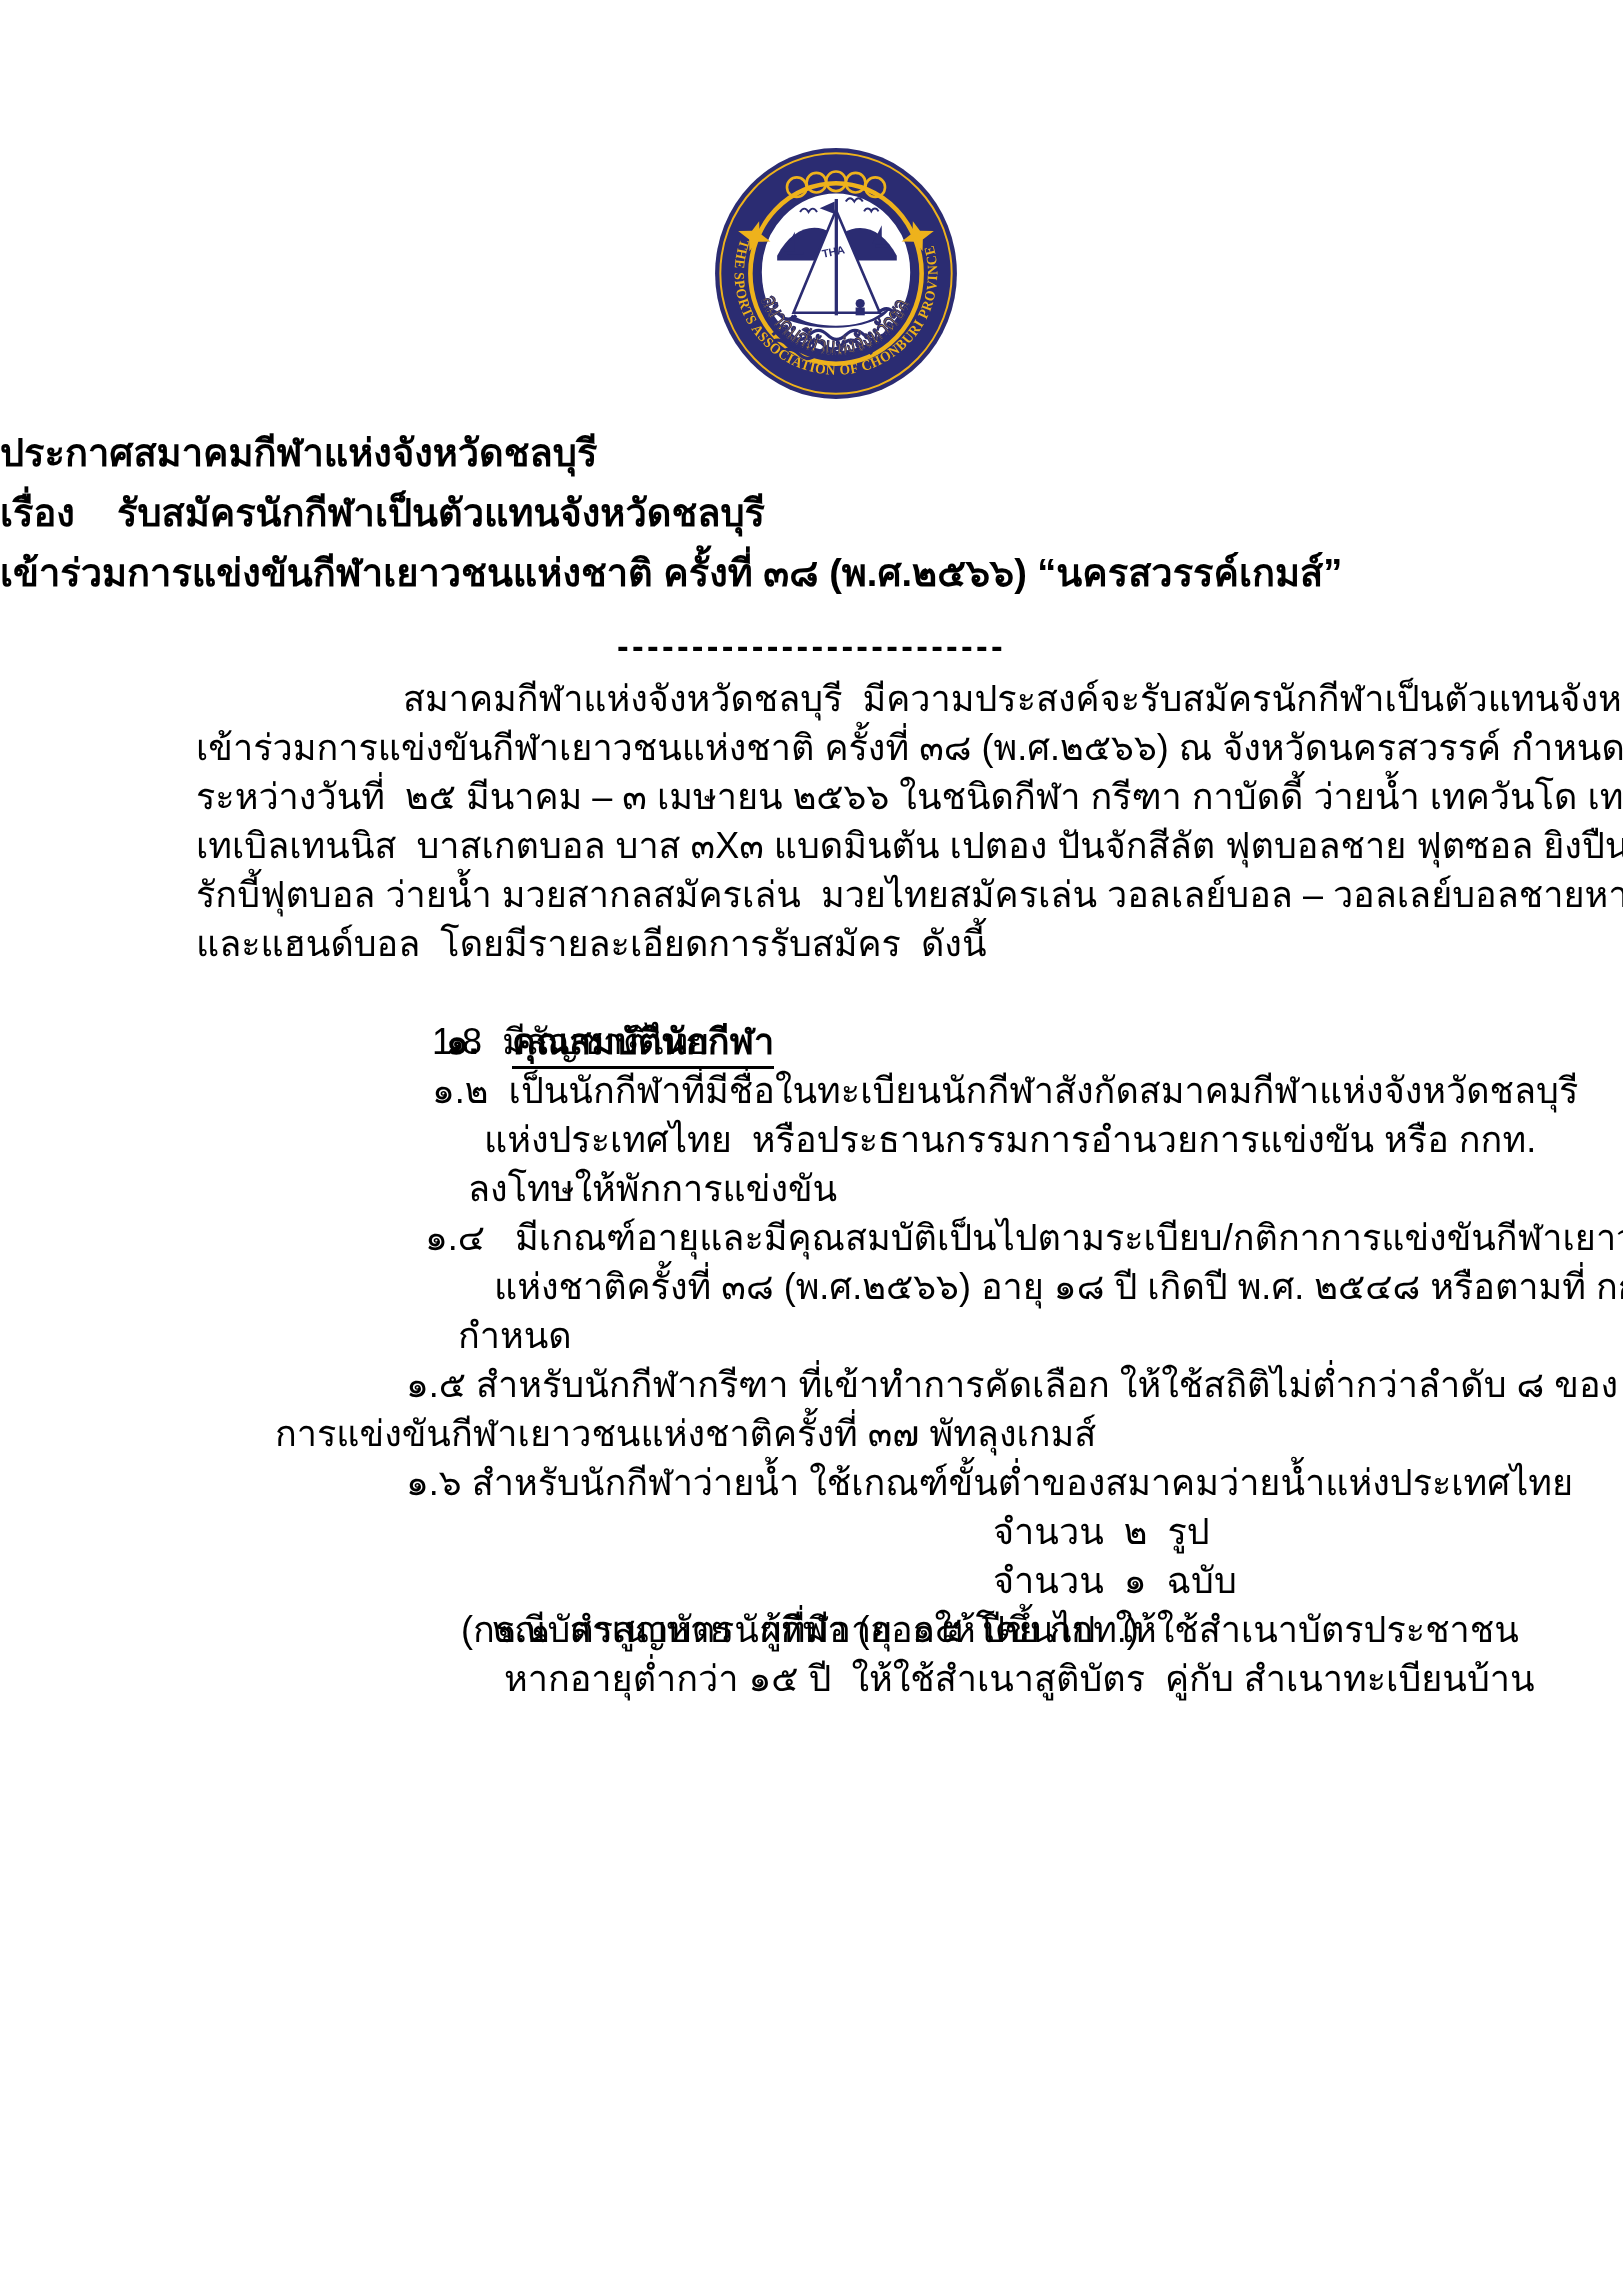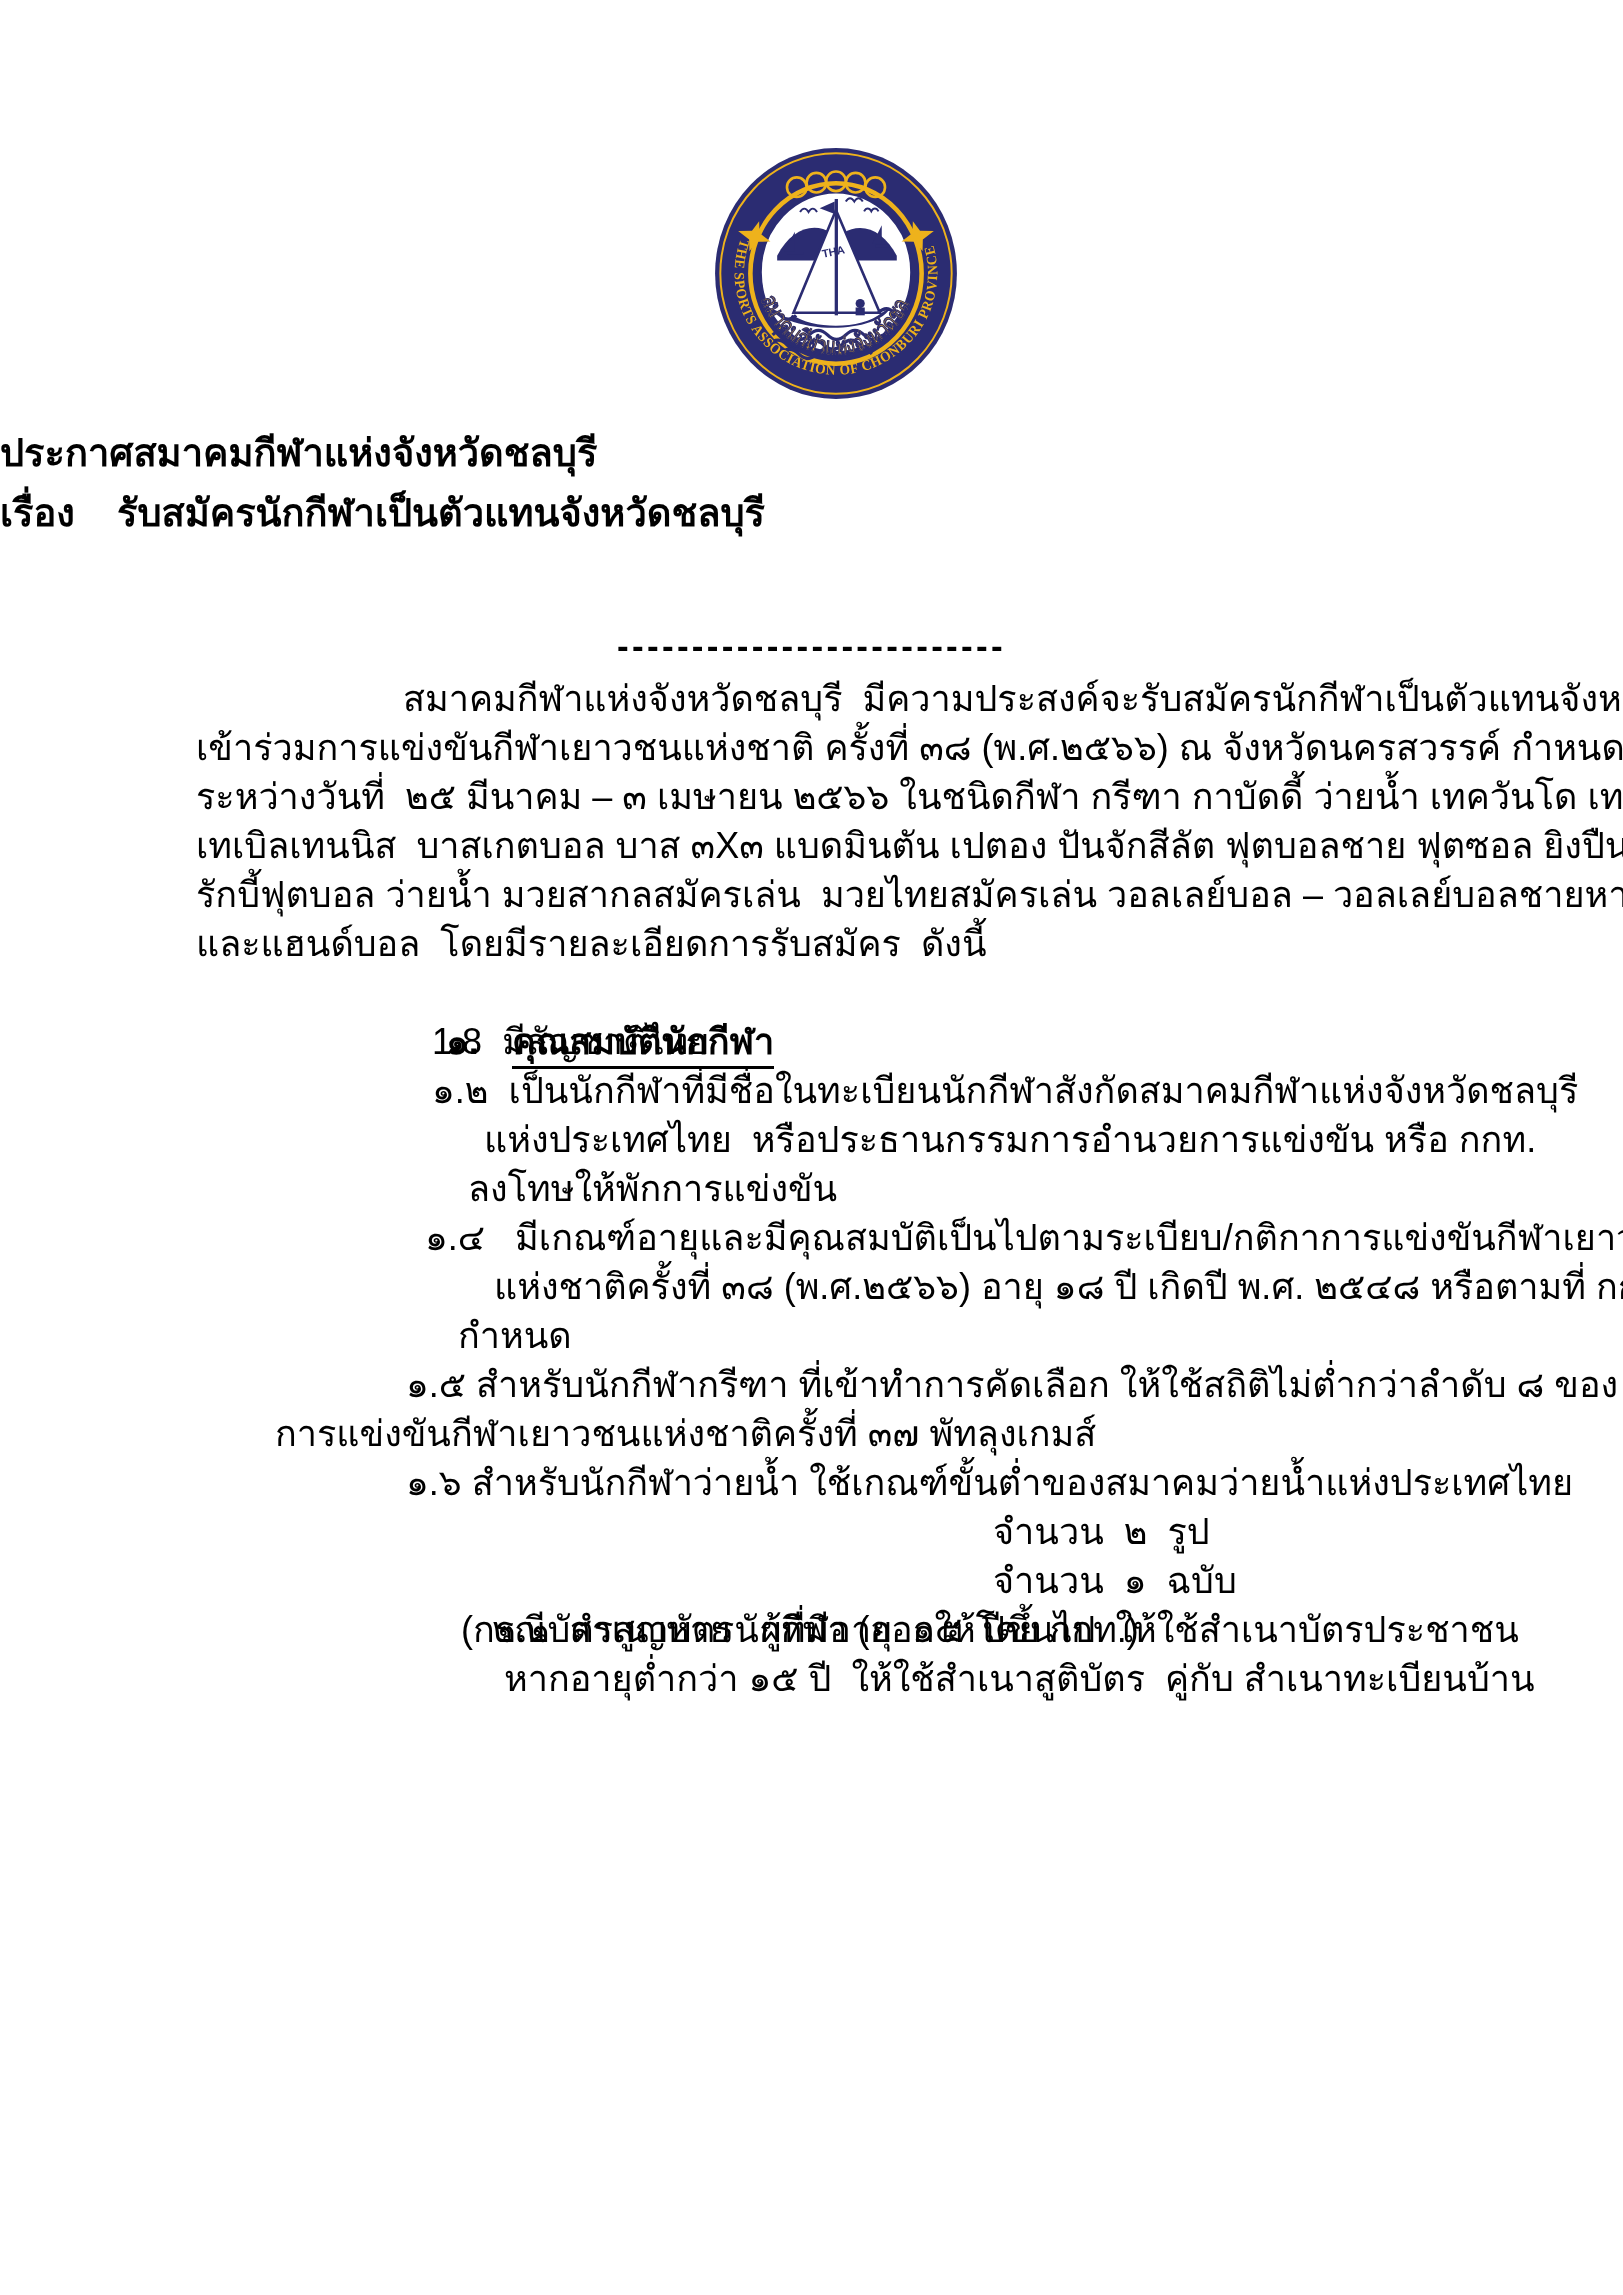--- a/index.html
+++ b/index.html
@@ -93,20 +93,21 @@
       </text>
       <text class="seal-thai">
         <textPath href="#thaiArc" startOffset="0" textLength="330" lengthAdjust="spacingAndGlyphs">สมาคมกีฬาแห่งจังหวัดชลบุรี</textPath>
       </text>
     </svg>
   </div>
 
   <div class="title-block">
     <div class="title-line">ประกาศสมาคมกีฬาแห่งจังหวัดชลบุรี</div>
     <div class="title-line">เรื่อง    รับสมัครนักกีฬาเป็นตัวแทนจังหวัดชลบุรี</div>
+    <div class="title-line">เข้าร่วมการแข่งขันกีฬาเยาวชนแห่งชาติ ครั้งที่ ๓๘ (พ.ศ.๒๕๖๖) “นครสวรรค์เกมส์”</div>
   </div>
   <div class="separator">--------------------------</div>
 
   <div class="body-block">
     <div class="line pl615">สมาคมกีฬาแห่งจังหวัดชลบุรี  มีความประสงค์จะรับสมัครนักกีฬาเป็นตัวแทนจังหวัดชลบุรีเพื่อ</div>
     <div class="line pl300">เข้าร่วมการแข่งขันกีฬาเยาวชนแห่งชาติ ครั้งที่ ๓๘ (พ.ศ.๒๕๖๖) ณ จังหวัดนครสวรรค์ กำหนดจัดการแข่งขัน</div>
     <div class="line pl300">ระหว่างวันที่  ๒๕ มีนาคม – ๓ เมษายน ๒๕๖๖ ในชนิดกีฬา กรีฑา กาบัดดี้ ว่ายน้ำ เทควันโด เทนนิส</div>
     <div class="line pl300">เทเบิลเทนนิส  บาสเกตบอล บาส ๓X๓ แบดมินตัน เปตอง ปันจักสีลัต ฟุตบอลชาย ฟุตซอล ยิงปืน เพาะกาย</div>
     <div class="line pl300">รักบี้ฟุตบอล ว่ายน้ำ มวยสากลสมัครเล่น  มวยไทยสมัครเล่น วอลเลย์บอล – วอลเลย์บอลชายหาด</div>
     <div class="line pl300">และแฮนด์บอล  โดยมีรายละเอียดการรับสมัคร  ดังนี้</div>

